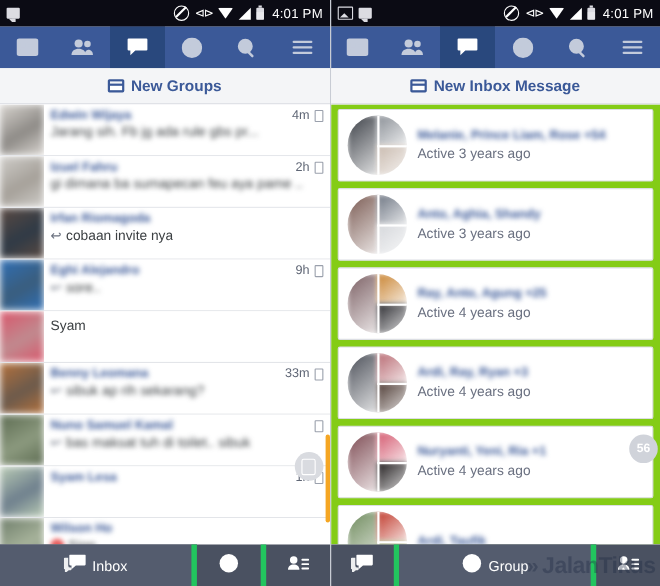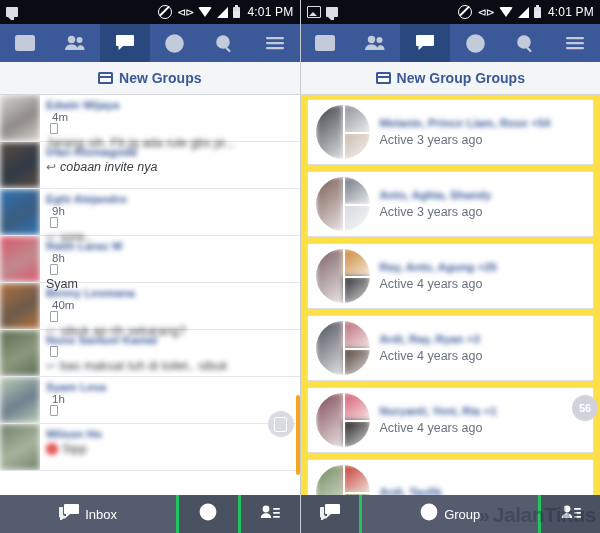--- a/index.html
+++ b/index.html
@@ -53,21 +53,21 @@
   .compose-ico:before{content:"";position:absolute;left:2px;top:2px;width:11px;height:2px;background:#f4f5f7;}
   .compose-ico:after{content:"";position:absolute;left:2px;top:6px;width:11px;height:4px;background:#fff;}
 
   
   .body{flex:1;position:relative;overflow:hidden;background:#fff;}
   .threadlist{position:absolute;inset:0;background:#fff;}
   .thread{display:flex;height:46px;border-bottom:1px solid #e3e5e9;background:#fff;cursor:pointer;}
   .avatar{width:40px;flex:0 0 40px;position:relative;overflow:hidden;}
   .avatar .ph{position:absolute;inset:0;filter:blur(3.4px);}
   .thread-main{flex:1;min-width:0;padding:4px 6px 0 6px;position:relative;}
-  .thread-top{display:flex;align-items:flex-start;flex-direction:column;}
+  .thread-top{display:flex;align-items:flex-end;}
   .t-name{font-size:11.5px;font-weight:bold;color:#3b5998;white-space:nowrap;overflow:hidden;
     text-overflow:ellipsis;flex:1;}
   .t-name.blur{filter:blur(2.6px);}
   .t-time{font-size:11.5px;color:#5f6675;margin-left:6px;white-space:nowrap;}
   .t-dev{display:inline-block;width:6px;height:9px;border:1px solid #9aa0ac;border-radius:1px;
     margin-left:4px;vertical-align:-1px;}
   .t-snip{font-size:12.5px;color:#3c4043;white-space:nowrap;overflow:hidden;text-overflow:ellipsis;
     margin-top:2px;display:flex;align-items:center;gap:4px;}
   .t-snip.blur{filter:blur(2.4px);}
   .reply-ar{color:#6b7280;font-size:12px;line-height:1;}
@@ -75,42 +75,42 @@
     font-weight:bold;display:inline-flex;align-items:center;justify-content:center;flex:0 0 12px;}
 
   
   .scrollbar{position:absolute;right:0;top:0;width:4px;height:100%;}
   .scroll-thumb{position:absolute;right:0;width:4px;background:#f5a623;border-radius:2px;}
   .scroll-badge{position:absolute;right:6px;width:26px;height:26px;border-radius:50%;
     background:#d9dbe0;display:flex;align-items:center;justify-content:center;}
   .scroll-badge .mini{width:11px;height:13px;border:1.6px solid #fff;border-radius:2px;}
 
   
-  .grouplist{position:absolute;inset:0;background:#fde047;padding:4px 6px;box-sizing:border-box;}
+  .grouplist{position:absolute;inset:0;background:#84cc16;padding:4px 6px;box-sizing:border-box;}
   .gcard{background:#fff;border:1px solid #dcdee3;border-radius:2px;height:66px;margin-bottom:6px;
     display:flex;align-items:center;padding:0 8px;cursor:pointer;box-sizing:border-box;}
   .gavatar{width:54px;height:54px;flex:0 0 54px;border-radius:50%;overflow:hidden;position:relative;
     display:flex;flex-wrap:wrap;}
   .gavatar .q{position:absolute;filter:blur(2.6px);}
   .gavatar .q1{left:0;top:0;width:50%;height:100%;}
   .gavatar .q2{right:0;top:0;width:50%;height:50%;}
   .gavatar .q3{right:0;bottom:0;width:50%;height:50%;}
   .gdiv-v{position:absolute;left:50%;top:0;width:2px;height:100%;background:#fff;}
   .gdiv-h{position:absolute;left:50%;top:50%;width:50%;height:2px;background:#fff;}
   .gtext{flex:1;min-width:0;padding-left:10px;}
   .g-name{font-size:11.5px;font-weight:bold;color:#3b5998;white-space:nowrap;overflow:hidden;
     text-overflow:ellipsis;filter:blur(2.5px);}
   .g-active{font-size:12.5px;color:#6a7080;margin-top:4px;}
   .gbadge{position:absolute;right:2px;width:26px;height:26px;border-radius:50%;background:#d0d3da;
     color:#fff;font-size:11px;font-weight:bold;display:flex;align-items:center;justify-content:center;}
 
   
   .bottombar{height:38px;flex:0 0 38px;background:#4a5161;display:flex;position:relative;z-index:3;}
   .bslot{display:flex;align-items:center;justify-content:center;cursor:pointer;
-    border-right:3px solid #22c55e;gap:6px;}
+    border-right:5px solid #22c55e;gap:6px;}
   .bslot:last-child{border-right:none;}
   .bslot.wide{flex:3;}
   .bslot.narrow{flex:1;}
   .bslot.sel{background:#545c6e;}
   .blabel{color:#fff;font-size:13px;}
   .bico svg path,.bico svg circle,.bico svg rect{fill:#ffffff;}
 
   
   .watermark{position:absolute;right:4px;bottom:6px;z-index:9;display:flex;align-items:center;
     gap:3px;opacity:.34;pointer-events:none;}
@@ -203,29 +203,44 @@
                 <div class="t-time">4m</div>
                 <span class="t-dev"></span>
               </div>
               <div class="t-snip blur">
                 <span style="overflow: hidden; text-overflow: ellipsis; white-space: nowrap;">Jarang sih. Fb jg ada rule gbs pr...</span>
               </div>
             </div>
           </div>
           <div class="thread">
             <div class="avatar">
+              <div class="ph" style="background: linear-gradient(150deg, rgb(207, 205, 201) 0%, rgb(165, 160, 153) 55%, rgb(207, 205, 201) 100%);"></div>
+            </div>
+            <div class="thread-main">
+              <div class="thread-top">
+                <div class="t-name blur">Izuel Fahru</div>
+                <div class="t-time">2h</div>
+                <span class="t-dev"></span>
+              </div>
+              <div class="t-snip blur">
+                <span style="overflow: hidden; text-overflow: ellipsis; white-space: nowrap;">gi dimana ba sumapecan feu aya pame ..</span>
+              </div>
+            </div>
+          </div>
+          <div class="thread">
+            <div class="avatar">
               <div class="ph" style="background: linear-gradient(150deg, rgb(91, 74, 66) 0%, rgb(47, 58, 70) 55%, rgb(91, 74, 66) 100%);"></div>
             </div>
             <div class="thread-main">
               <div class="thread-top">
                 <div class="t-name blur">Irfan Riomagoda</div>
               </div>
               <div class="t-snip">
                 <span class="reply-ar">↩</span>
-                <span style="overflow: hidden; text-overflow: ellipsis; white-space: nowrap; font-style: italic;">cobaan invite nya</span>
+                <span style="overflow: hidden; text-overflow: ellipsis; white-space: nowrap;">cobaan invite nya</span>
               </div>
             </div>
           </div>
           <div class="thread">
             <div class="avatar">
               <div class="ph" style="background: linear-gradient(150deg, rgb(47, 111, 181) 0%, rgb(58, 93, 125) 55%, rgb(47, 111, 181) 100%);"></div>
             </div>
             <div class="thread-main">
               <div class="thread-top">
                 <div class="t-name blur">Eghi Alejandro</div>
@@ -236,38 +251,33 @@
                 <span class="reply-ar">↩</span>
                 <span style="overflow: hidden; text-overflow: ellipsis; white-space: nowrap;">sore..</span>
               </div>
             </div>
           </div>
           <div class="thread">
             <div class="avatar">
               <div class="ph" style="background: linear-gradient(150deg, rgb(217, 86, 107) 0%, rgb(192, 138, 143) 55%, rgb(217, 86, 107) 100%);"></div>
             </div>
             <div class="thread-main">
-              <div class="thread-top">
-                <div class="t-name blur">Ratih Larаs W</div>
-                <div class="t-time">8h</div>
-                <span class="t-dev"></span>
-              </div>
               <div class="t-snip">
                 <span style="overflow: hidden; text-overflow: ellipsis; white-space: nowrap;">Syam</span>
               </div>
             </div>
           </div>
           <div class="thread">
             <div class="avatar">
               <div class="ph" style="background: linear-gradient(150deg, rgb(180, 113, 60) 0%, rgb(107, 90, 76) 55%, rgb(180, 113, 60) 100%);"></div>
             </div>
             <div class="thread-main">
               <div class="thread-top">
                 <div class="t-name blur">Benny Leomana</div>
-                <div class="t-time">40m</div>
+                <div class="t-time">33m</div>
                 <span class="t-dev"></span>
               </div>
               <div class="t-snip blur">
                 <span class="reply-ar">↩</span>
                 <span style="overflow: hidden; text-overflow: ellipsis; white-space: nowrap;">sibuk ap rih sekarang?</span>
               </div>
             </div>
           </div>
           <div class="thread">
             <div class="avatar">
@@ -408,21 +418,21 @@
         <svg class="ic" width="20" height="16" viewBox="0 0 20 16">
             <rect x="1" y="2" width="18" height="2.2" rx="1"></rect>
             <rect x="1" y="7" width="18" height="2.2" rx="1"></rect>
             <rect x="1" y="12" width="18" height="2.2" rx="1"></rect>
           </svg>
       </div>
     </div>
 
     <div class="compose">
       <span class="compose-ico"></span>
-      <span class="compose-label">New Group Groups</span>
+      <span class="compose-label">New Inbox Message</span>
     </div>
 
     <div class="body" style="background:#edeff4;">
       <div class="grouplist" id="grouplist">
           <div class="gcard">
             <div class="gavatar">
               <div class="q q1" style="background: linear-gradient(140deg, rgb(59, 63, 70) 0%, rgba(255, 255, 255, 0.133) 120%);"></div>
               <div class="q q2" style="background: linear-gradient(140deg, rgb(138, 143, 150) 0%, rgba(255, 255, 255, 0.133) 120%);"></div>
               <div class="q q3" style="background: linear-gradient(140deg, rgb(200, 185, 173) 0%, rgba(255, 255, 255, 0.133) 120%);"></div>
               <div class="gdiv-v"></div>

